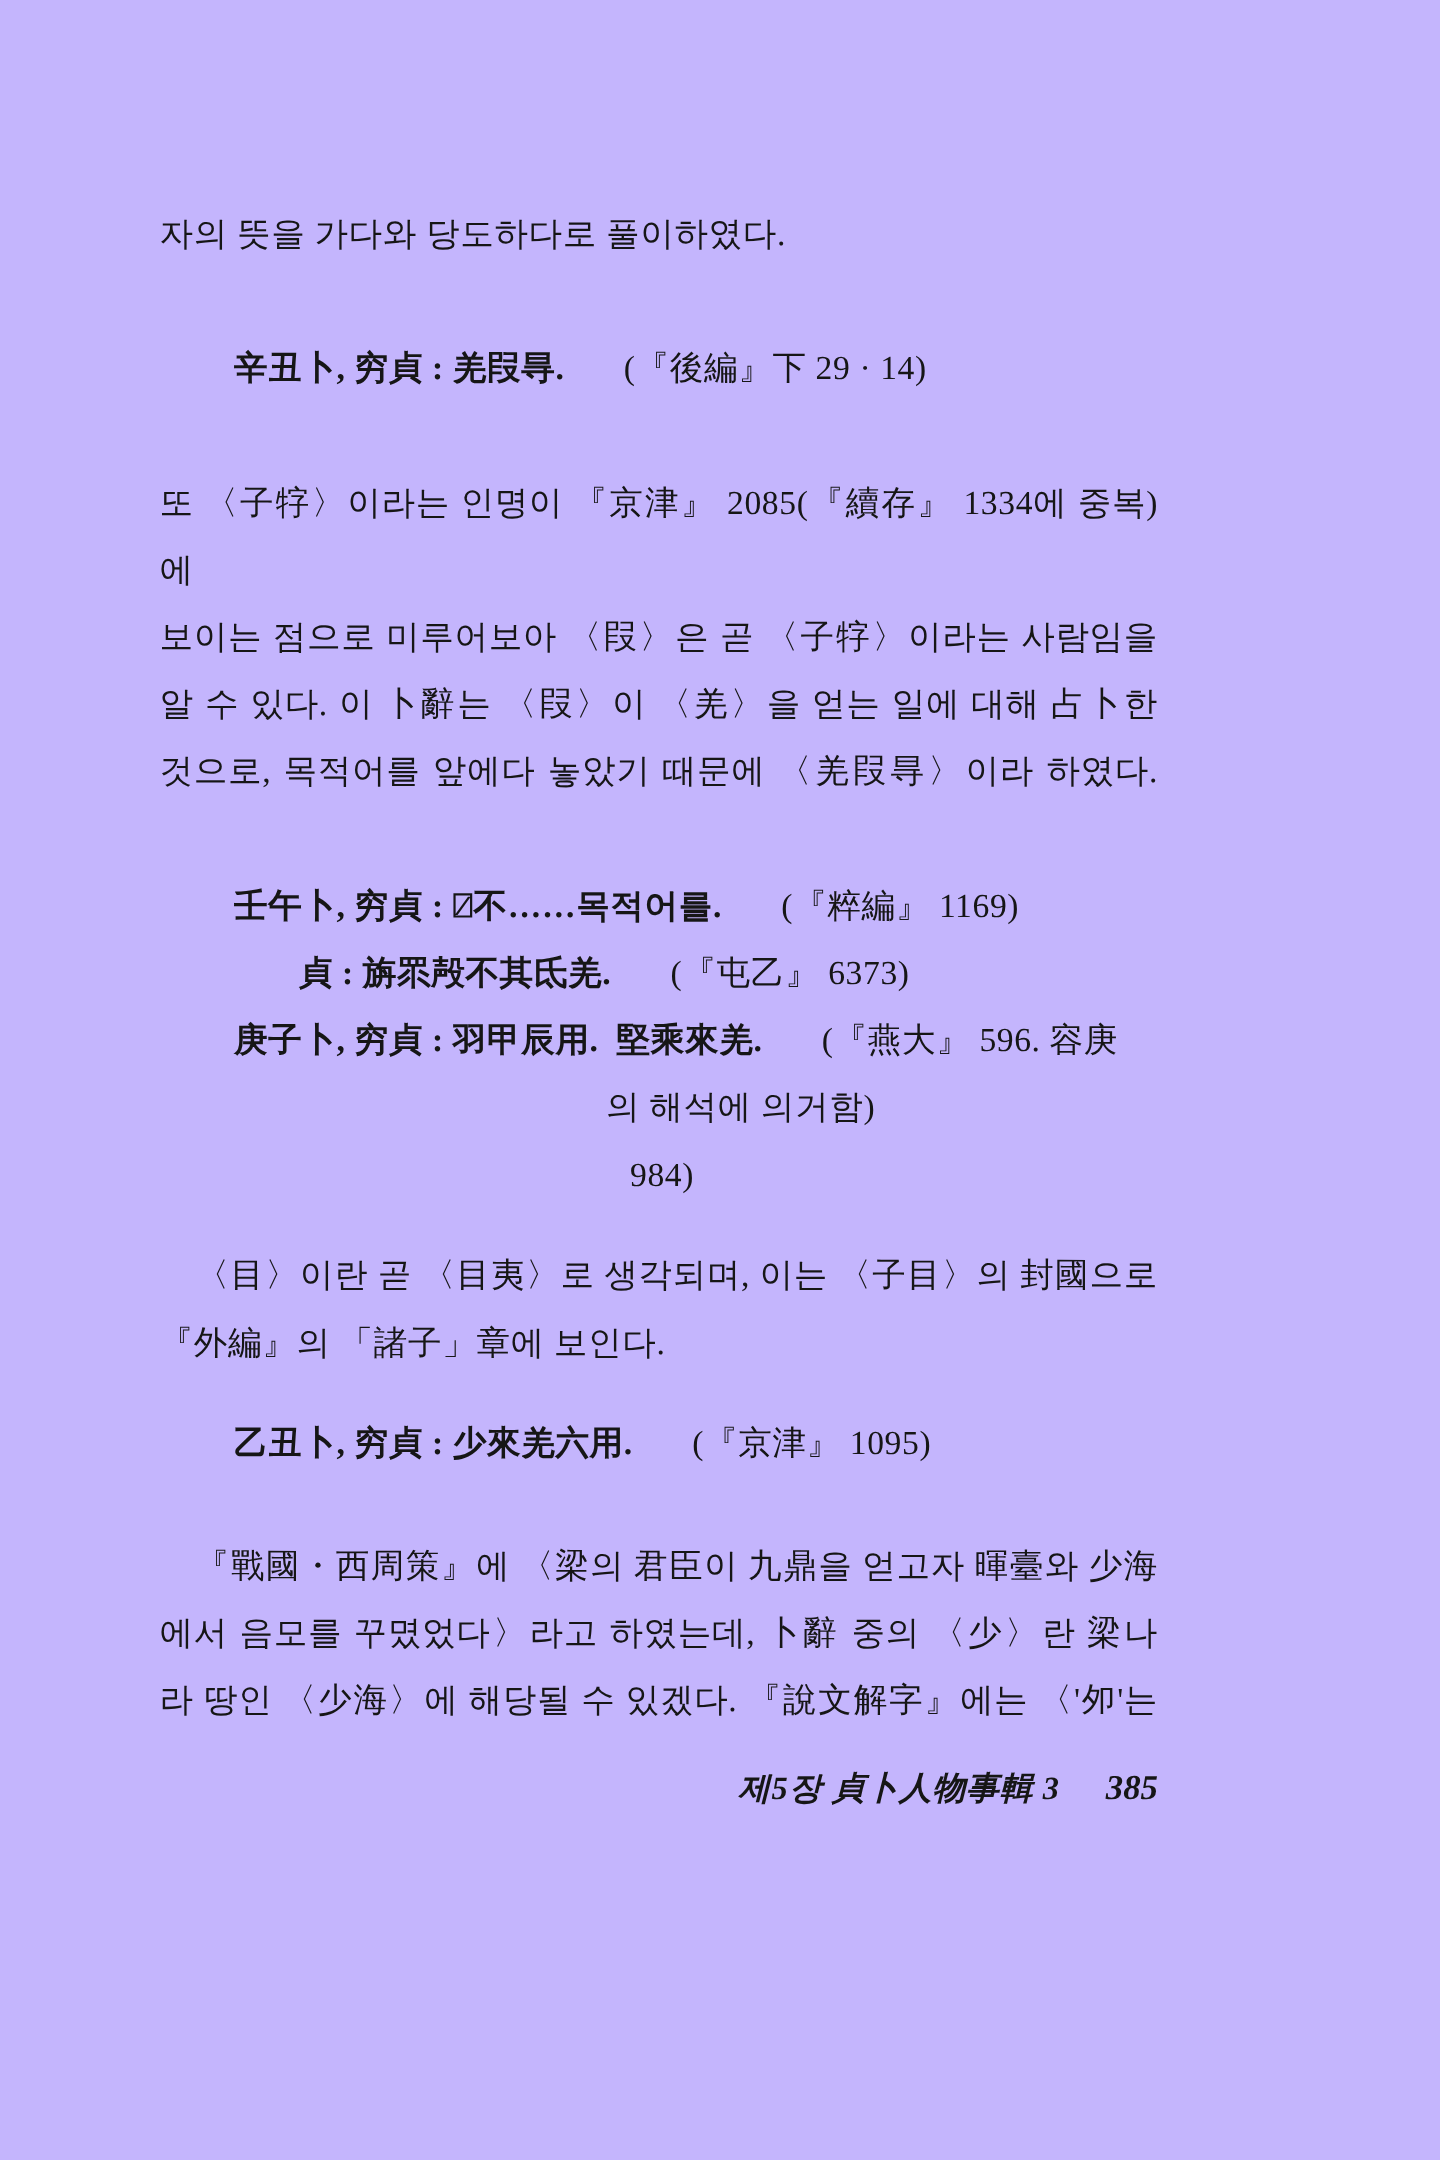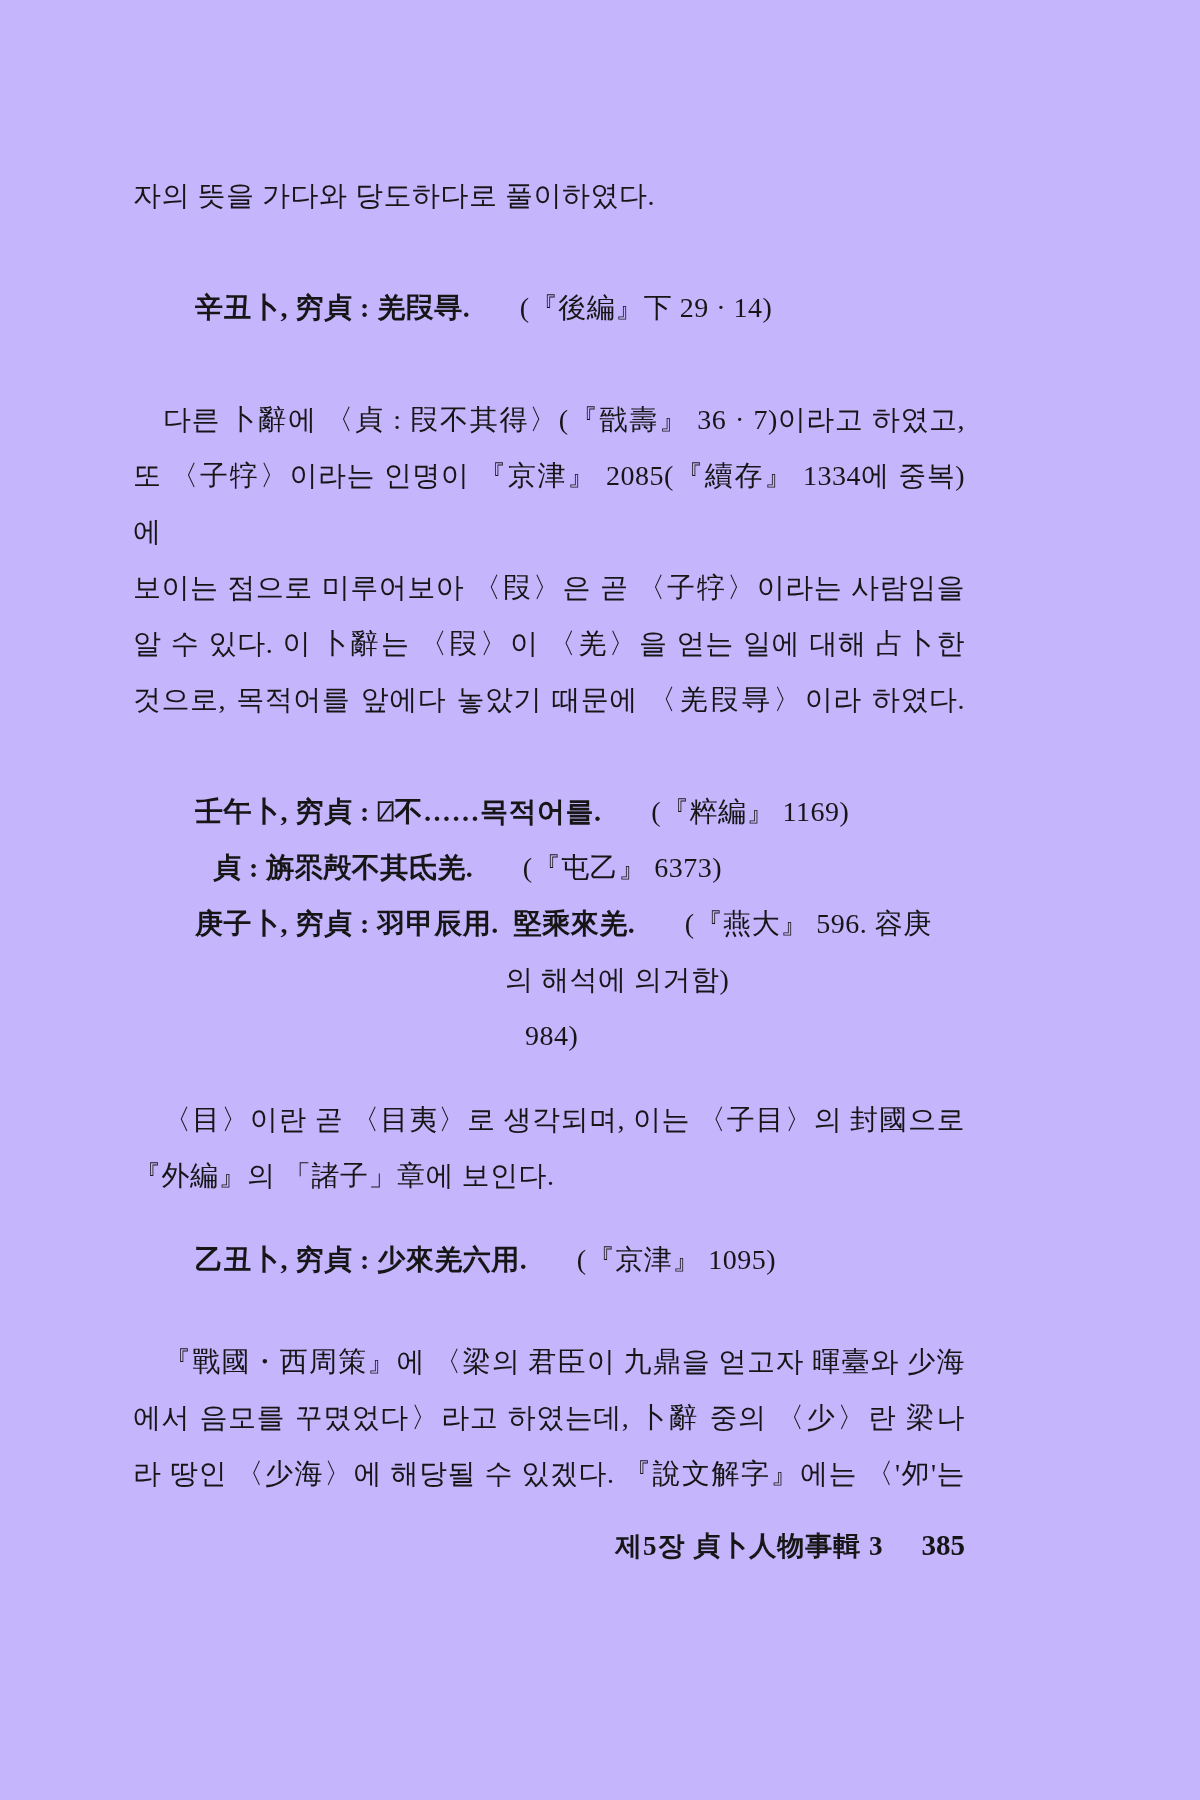--- a/index.html
+++ b/index.html
@@ -49,28 +49,29 @@
   }
   .quote .qt {
     font-weight: 700;
     white-space: pre-wrap;
   }
   .quote .cite {
     font-weight: 400;
     margin-left: 42px;
     white-space: pre-wrap;
   }
-  .q-indent2 { margin-left: 80px; }
+  .q-indent2 { margin-left: 116px; }
   .q-cont  { margin-left: 372px; font-weight: 400; }
   .q-cont2 { margin-left: 392px; font-weight: 400; }
   .q-cont .qt, .q-cont2 .qt { font-weight: 400; }
   .footer {
     margin-top: 26px;
     text-align: right;
     text-align-last: right;
+    font-style: italic;
   }
   .f-title {
     font-size: 27px;
     font-weight: 700;
     letter-spacing: 1px;
   }
   .f-page {
     font-size: 29px;
     font-weight: 700;
     margin-left: 34px;
@@ -83,21 +84,20 @@
   <div class="content">
 
     <div class="line noj">자의 뜻을 가다와 당도하다로 풀이하였다.</div>
 
     <div class="quote mt56">
       <span class="qt">辛丑卜, 穷貞 : 羌叚㝵.</span>
       <span class="cite">(『後編』下 29 · 14)</span>
     </div>
 
     <div class="mt56">
-      <div class="line p-indent">다른 卜辭에 〈貞 : 叚不其得〉(『戩壽』 36 · 7)이라고 하였고,</div>
       <div class="line">또 〈子牸〉이라는 인명이 『京津』 2085(『續存』 1334에 중복)에</div>
       <div class="line">보이는 점으로 미루어보아 〈叚〉은 곧 〈子牸〉이라는 사람임을</div>
       <div class="line">알 수 있다. 이 卜辭는 〈叚〉이 〈羌〉을 얻는 일에 대해 占卜한</div>
       <div class="line">것으로, 목적어를 앞에다 놓았기 때문에 〈羌叚㝵〉이라 하였다.</div>
     </div>
 
     <div class="mt56">
       <div class="quote">
         <span class="qt">壬午卜, 穷貞 : ⍁不……목적어를.</span>
         <span class="cite">(『粹編』 1169)</span>

